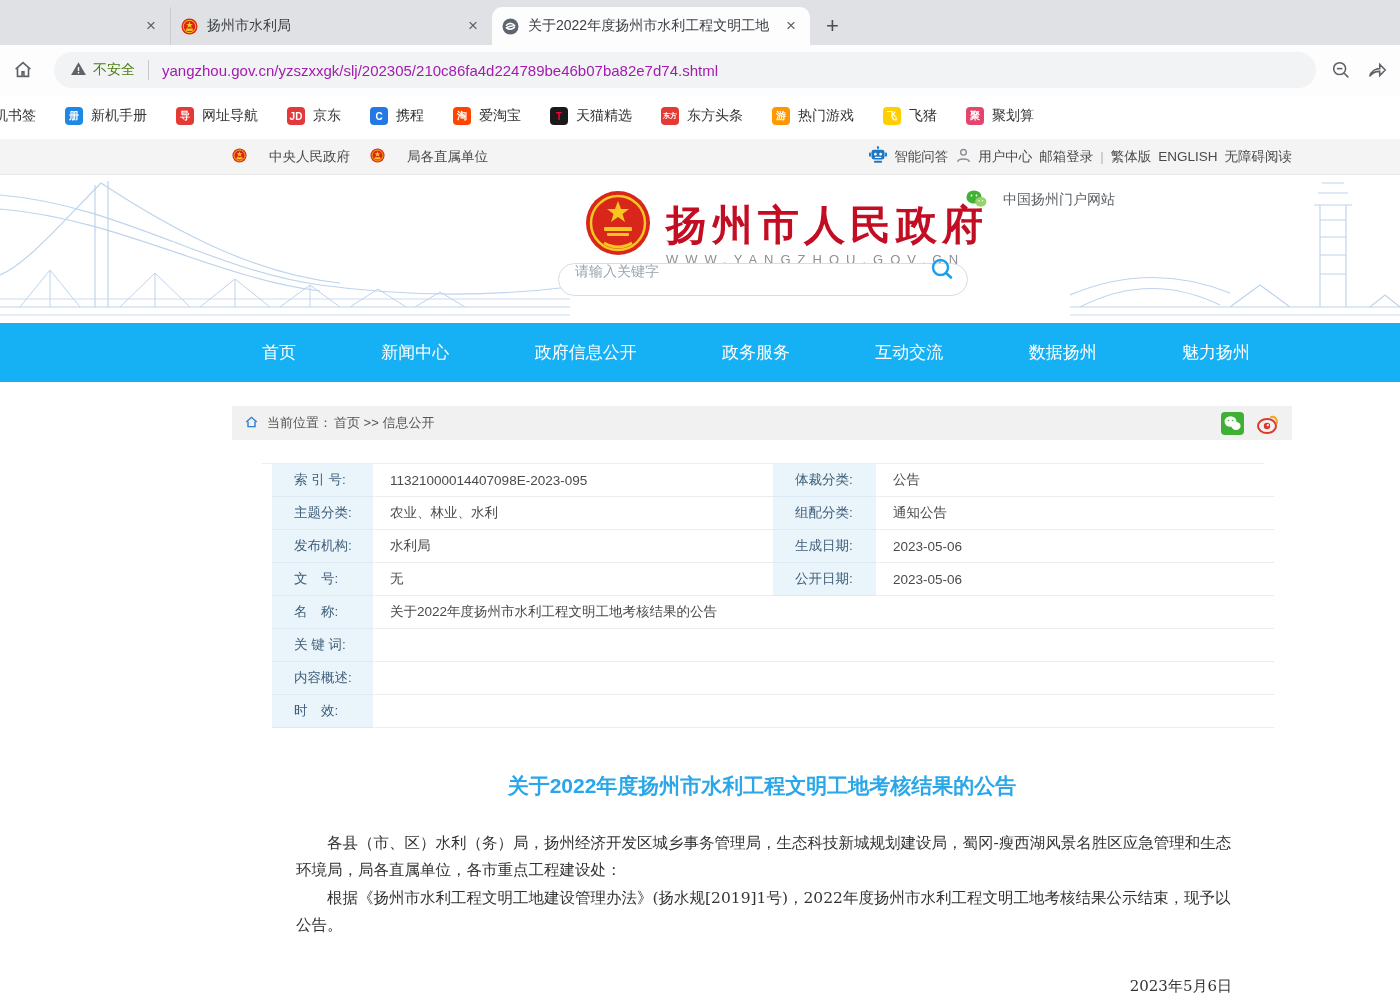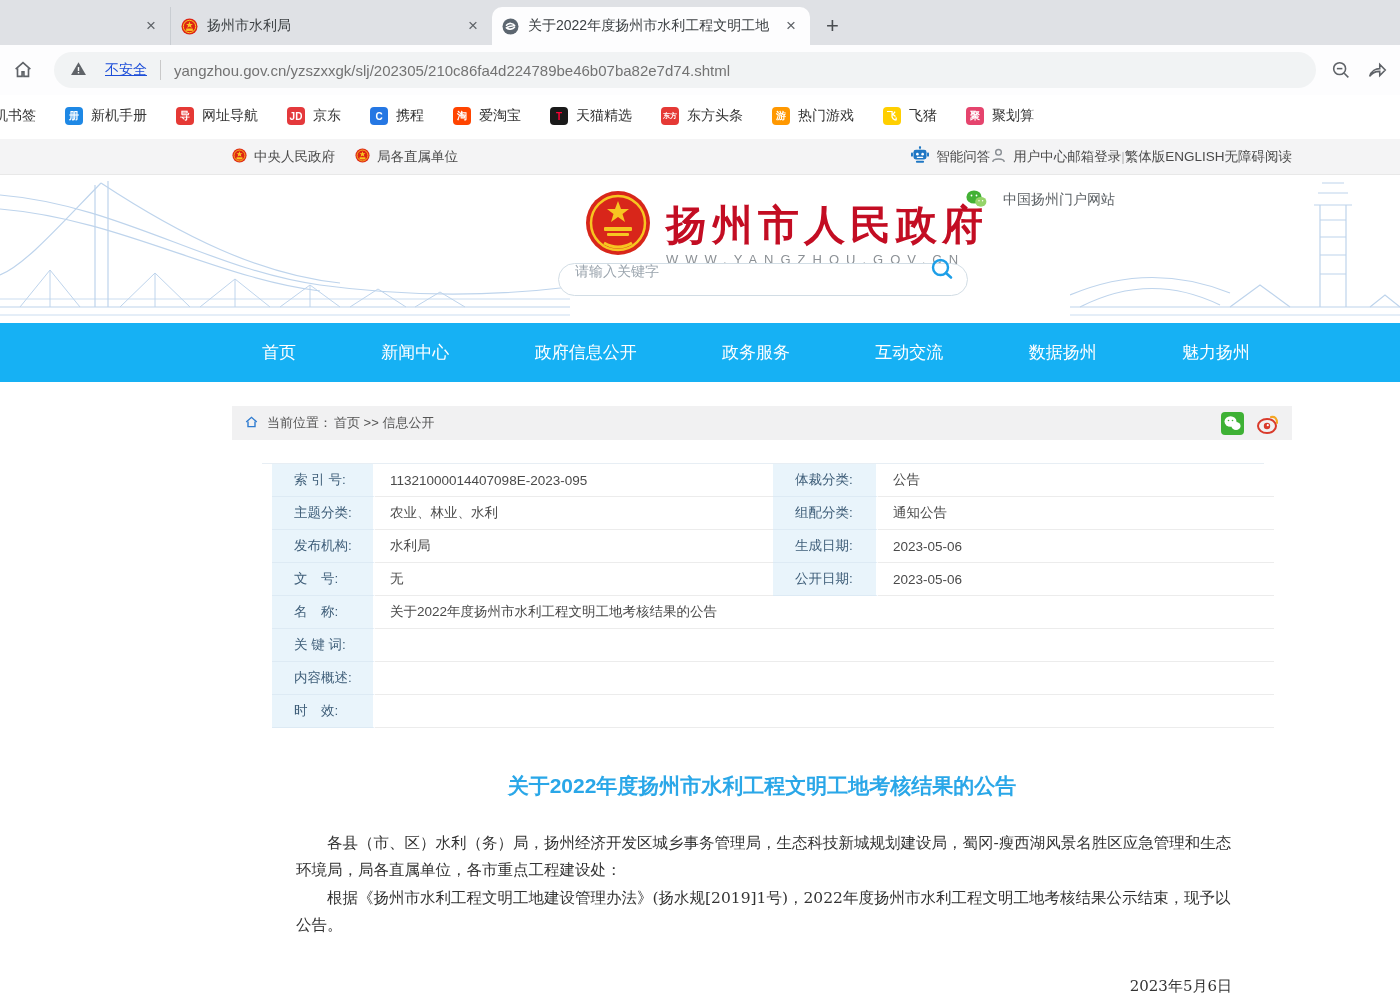--- a/index.html
+++ b/index.html
@@ -14,37 +14,37 @@
   .tab-active { width:318px; background:#fdfdfe; border-radius:10px 10px 0 0; padding:0 10px; }
   .tab .favicon { width:17px; height:17px; margin-right:9px; flex:none; }
   .tab .tab-title { flex:1; white-space:nowrap; overflow:hidden; }
   .tab-close { font-size:17px; color:#5f6368; padding:0 4px; cursor:pointer; flex:none; }
   .newtab { font-size:22px; color:#4a4d51; margin:0 0 8px 16px; cursor:pointer; line-height:1; }
 
   .addressbar { height:50px; background:#fdfdfe; display:flex; align-items:center; padding:0 10px; }
   .icon-btn { width:26px; height:26px; display:flex; align-items:center; justify-content:center; flex:none; }
   .addr-field { width:1272px; height:36px; background:#f1f3f4; border-radius:18px;
     display:flex; align-items:center; padding:0 16px; margin-left:18px; }
-  .addr-sec { font-size:14px; color:#1d4ed8; margin-left:18px;text-decoration:underline; }
+  .addr-sec { font-size:14px; color:#4d7c0f; margin-left:6px; }
   .addr-divider { width:1px; height:20px; background:#c9c9c9; margin:0 13px; }
-  .addr-url { font-size:15px; color:#737373; white-space:nowrap; overflow:hidden; }
+  .addr-url { font-size:15px; color:#a21caf; white-space:nowrap; overflow:hidden; }
   .addr-right { display:flex; align-items:center; margin-left:12px; gap:10px; }
 
   .bookmarksbar { height:42px; background:#fff; display:flex; align-items:center; font-size:14px; color:#333; }
   .bm { display:flex; align-items:center; gap:8px; margin-right:29px; cursor:pointer; white-space:nowrap; }
   .bm:first-child { margin-left:-6px; }
   .bm-icon { width:18px; height:18px; border-radius:4px; display:flex; align-items:center;
     justify-content:center; font-weight:bold; font-size:10px; flex:none; }
 
   
   .utilitybar { margin-top:2px; height:36px; background:#f4f4f5; border-bottom:1px solid #e8e8e8;
     font-size:13.5px; color:#4a4a4a; }
   .site-inner { width:1060px; margin-left:232px; height:100%; display:flex; align-items:center; }
-  .u-link { display:flex; align-items:center; gap:7px; margin-right:20px; cursor:pointer; }
-  .u-right { margin-left:auto; display:flex; align-items:center; gap:0; }
+  .u-link { display:flex; align-items:center; gap:22px; margin-right:20px; cursor:pointer; }
+  .u-right { margin-left:auto; display:flex; align-items:center; gap:7px; }
   .u-right .u-item { display:flex; align-items:center; gap:6px; cursor:pointer; }
   .u-div { color:#b5b5b5; cursor:default; }
 
   .banner { height:148px; position:relative; background:#fff; overflow:hidden; }
   .banner-art { position:absolute; bottom:0; pointer-events:none; }
   .logo-wrap { position:absolute; left:584px; top:12px; display:flex; align-items:flex-end; }
   .site-text { margin-left:14px; padding-top:2px; }
   .site-name { font-family:"Liberation Serif","DejaVu Serif",serif; font-weight:bold;
     font-size:41px; color:#c30d23; letter-spacing:5px; line-height:1.15; }
   .site-url { font-size:13px; color:#8b9095; letter-spacing:7px; margin-top:3px; }

